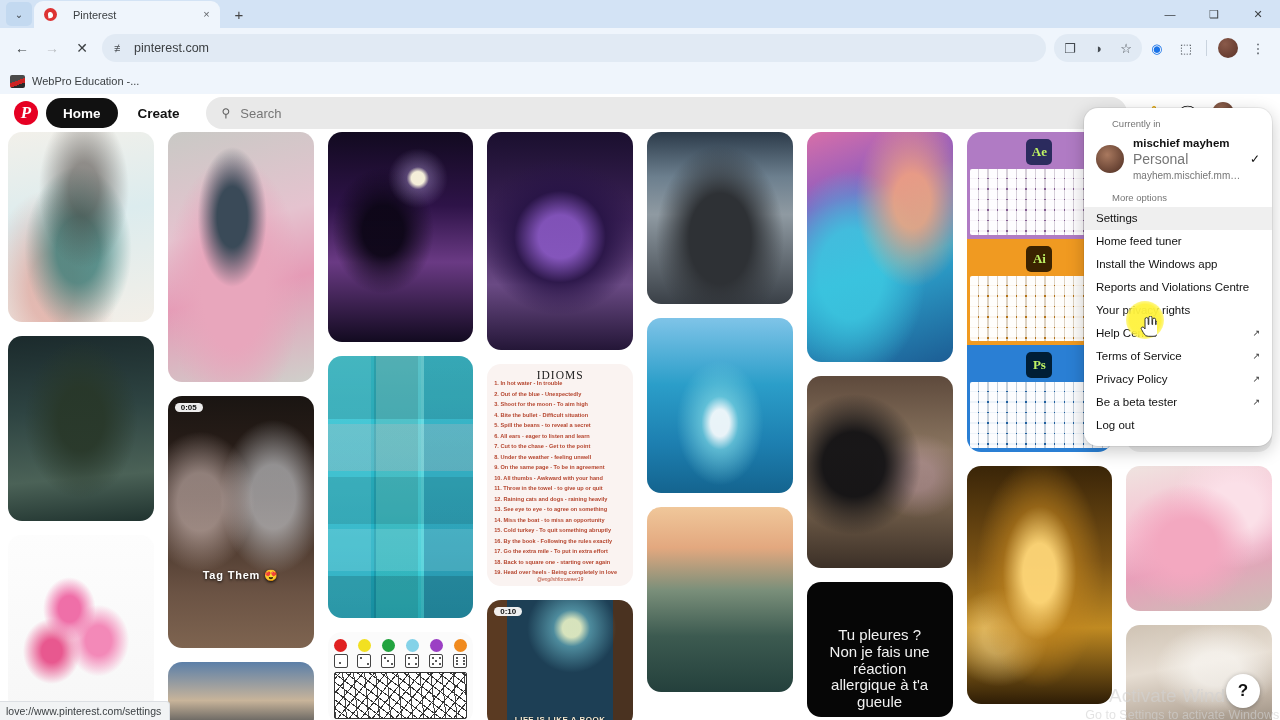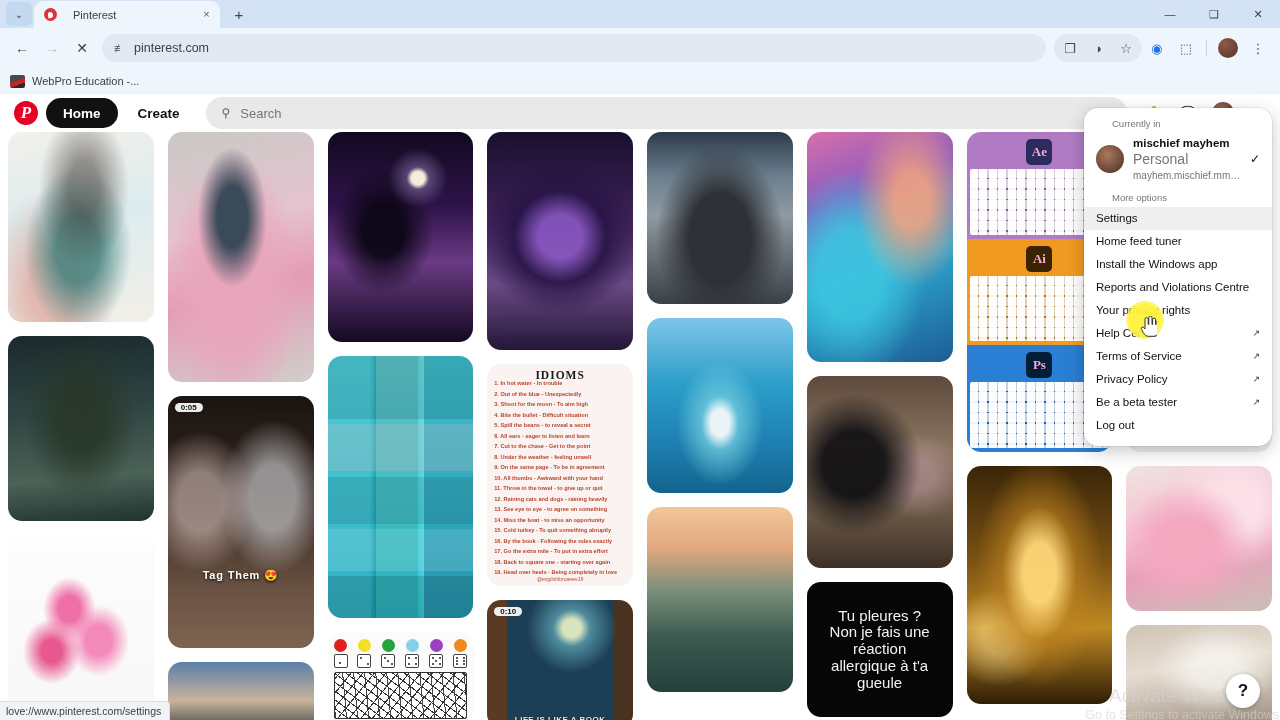--- a/index.html
+++ b/index.html
@@ -258,21 +258,21 @@
       repeating-linear-gradient(-51deg, #333 0 1px, transparent 1px 9px),
       repeating-linear-gradient(85deg, #444 0 1px, transparent 1px 11px),
       #fff;
   }
   .p-idioms {
     height: 222px; background: #faf3f1;
     padding: 5px 7px 4px; display: flex; flex-direction: column;
   }
   .idioms-title {
     text-align: center; font-family: "Liberation Serif", serif;
-    font-weight: bold; font-size: 11.5px; letter-spacing: 1px;
+    font-weight: normal; font-size: 11.5px; letter-spacing: 1px;
     color: #1a1a1a; margin-bottom: 0;
   }
   .idioms-list { flex: 1; display: flex; flex-direction: column; justify-content: space-between; }
   .idiom { font-size: 5.6px; color: #b5452e; font-weight: bold; line-height: 1.05; white-space: nowrap; }
   .idioms-sig { text-align: center; font-size: 5px; color: #b5452e; font-style: italic; }
   .p-library {
     height: 128px;
     background:
       radial-gradient(circle at 58% 22%, rgba(235,245,200,.9) 0 7%, rgba(110,190,205,.6) 14%, transparent 34%),
       linear-gradient(90deg, #5a3a22 0 14%, #1d3f55 14% 86%, #4a3220 86%),
@@ -295,21 +295,21 @@
       radial-gradient(ellipse at 50% 60%, rgba(255,255,255,.9) 0 9%, rgba(120,210,225,.7) 18%, transparent 42%),
       linear-gradient(180deg, #7fc4e8 0%, #2b9ec9 38%, #1d7fb0 72%, #14648f 100%);
   }
   .p-beach {
     height: 185px;
     background:
       linear-gradient(180deg, #f0c79a 0%, #e3a87f 22%, #7a8f7a 45%, #3c5a50 70%, #24403c 100%);
   }
   .p-tupleures {
     height: 135px; background: #060606;
-    display: flex; align-items: center; justify-content: center;
+    display: flex; align-items: flex-end; justify-content: center;
     padding: 6px;
   }
   .tu-text {
     color: #f2f2f2; font-size: 15px; line-height: 1.12;
     text-align: center; font-family: "Liberation Sans", sans-serif;
   }
   .p-wave {
     height: 230px;
     background:
       radial-gradient(ellipse at 72% 30%, rgba(255,170,120,.8) 0 12%, transparent 38%),
@@ -322,21 +322,21 @@
       radial-gradient(ellipse at 32% 46%, rgba(15,15,18,.92) 0 22%, transparent 48%),
       radial-gradient(ellipse at 76% 52%, rgba(210,170,190,.4) 0 10%, transparent 30%),
       linear-gradient(180deg, #5e4a3c 0%, #8a7560 38%, #6d5a47 70%, #3c3027 100%);
   }
   .p-adobe {
     height: 320px; display: flex; flex-direction: column;
   }
   .adobe-sec { flex: 1; position: relative; display: flex; flex-direction: column; }
   .adobe-logo {
     width: 26px; height: 26px; border-radius: 5px;
-    margin: 7px auto 4px; color: #f9a8d4;
+    margin: 7px auto 4px; color: #bef264;
     display: flex; align-items: center; justify-content: center;
     font-size: 13px; font-weight: bold;
     font-family: "Liberation Serif", serif;
   }
   .kbd {
     flex: 1; margin: 0 3px 4px;
     background:
       repeating-linear-gradient(90deg, rgba(255,255,255,.92) 0 8px, rgba(0,0,0,.12) 8px 9.5px),
       repeating-linear-gradient(180deg, rgba(255,255,255,.85) 0 9px, rgba(0,0,0,.14) 9px 10.5px);
     border-radius: 2px;

